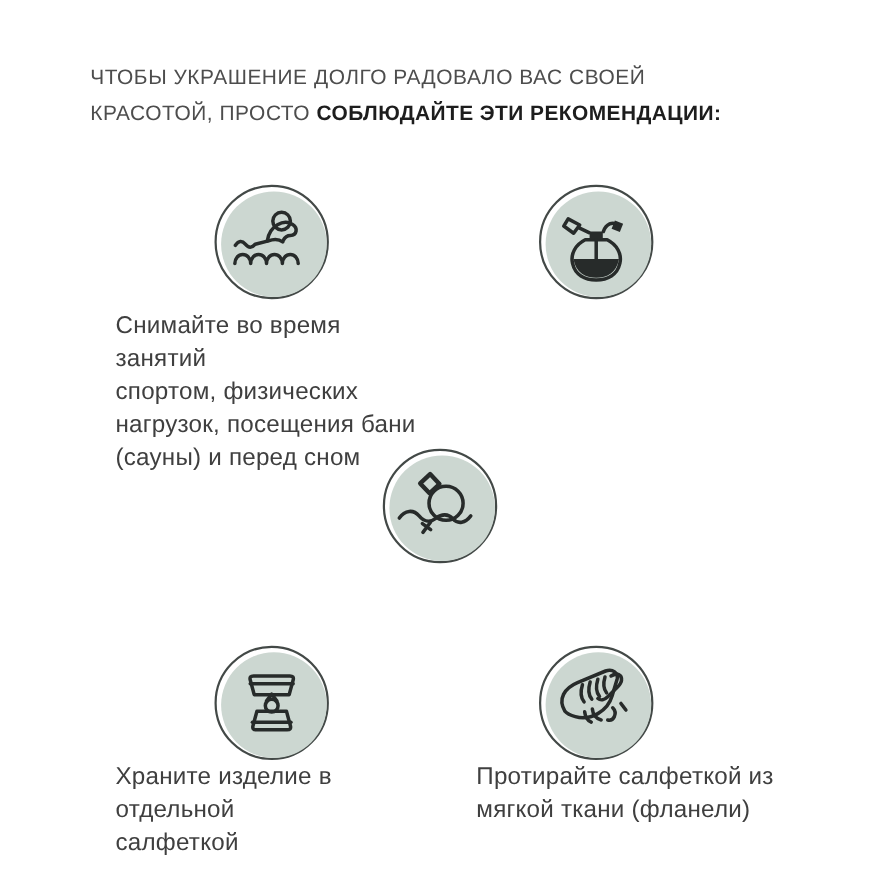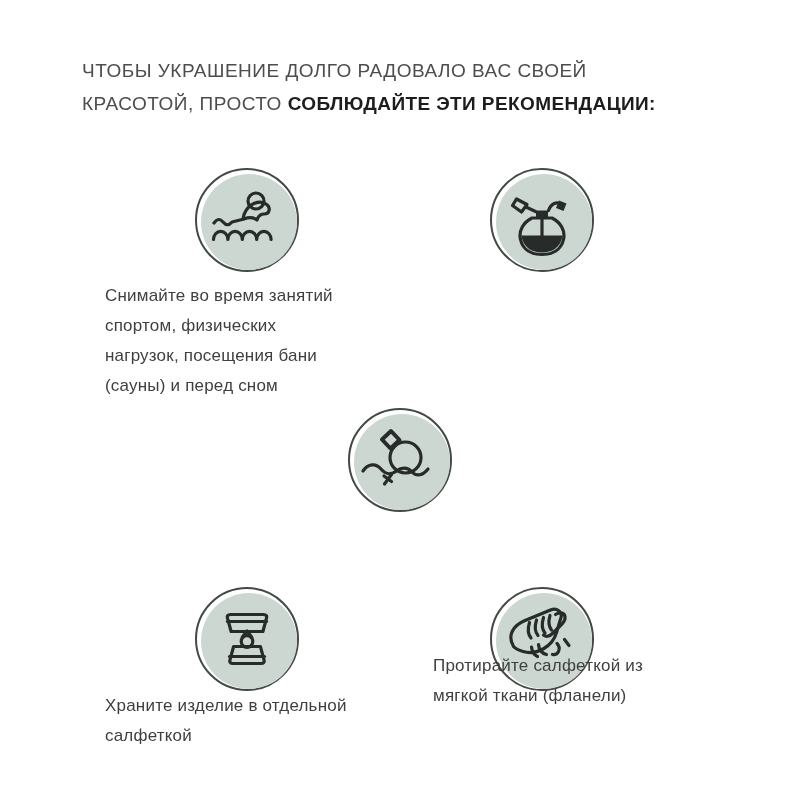--- a/index.html
+++ b/index.html
@@ -33,33 +33,33 @@
   .circle svg{
     position:absolute;left:0;top:0;width:100px;height:100px;
   }
   .icon-stroke{
     fill:none;stroke:#272b2a;stroke-width:3.2;
     stroke-linecap:round;stroke-linejoin:round;
   }
   .icon-fill{fill:#272b2a;stroke:none;}
   .caption{
     position:absolute;
-    font-size:17px;line-height:30px;color:#3f3f3f;
+    font-size:22px;line-height:30px;color:#3f3f3f;
     white-space:pre-line;letter-spacing:0.2px;
   }
   .c1{left:195px;top:168px}
   .c2{left:490px;top:168px}
   .c3{left:348px;top:408px}
   .c4{left:195px;top:587px}
   .c5{left:490px;top:587px}
   .t1{left:105px;top:281px;width:290px}
   .t2{left:400px;top:281px;width:310px}
   .t3{left:272px;top:511px;width:260px}
   .t4{left:105px;top:691px;width:310px}
-  .t5{left:433px;top:651px;width:290px}
+  .t5{left:433px;top:691px;width:290px}
 </style>
 </head>
 <body>
 
 <div class="canvas">
 
   <div class="header"><span>ЧТОБЫ УКРАШЕНИЕ ДОЛГО РАДОВАЛО ВАС СВОЕЙ
 КРАСОТОЙ, ПРОСТО </span><span class="bold">СОБЛЮДАЙТЕ ЭТИ РЕКОМЕНДАЦИИ:</span></div>
 
   <div class="circle c1">

